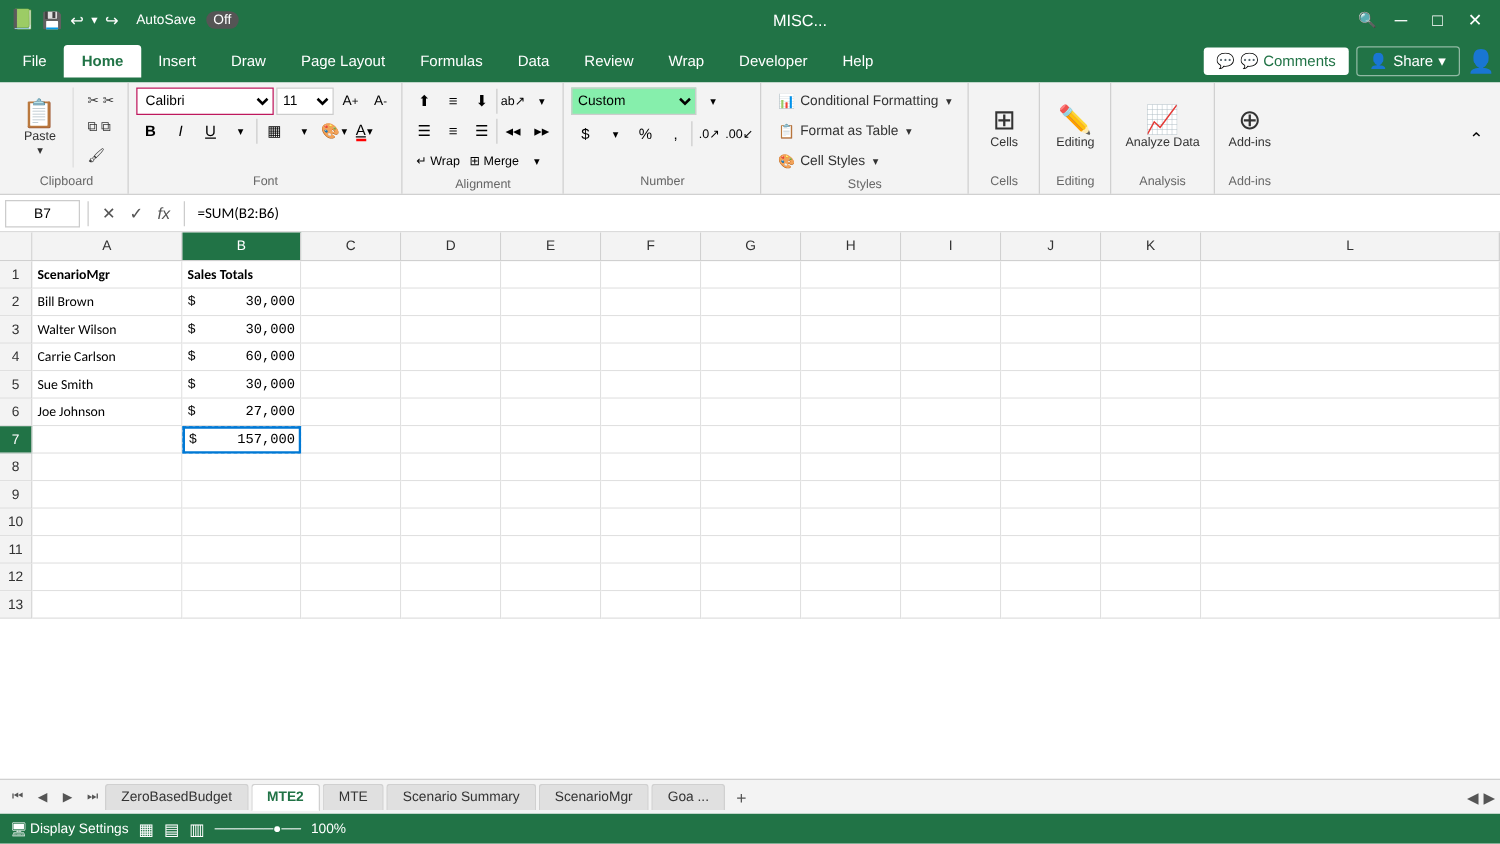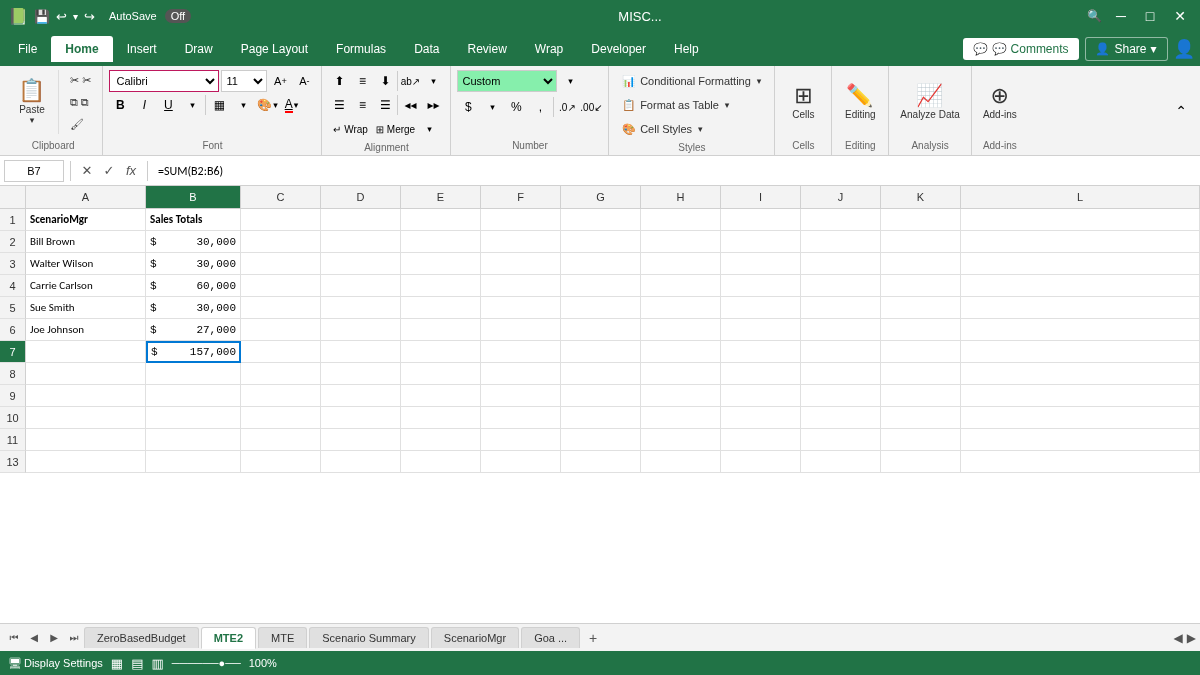--- a/index.html
+++ b/index.html
@@ -610,20 +610,35 @@
       <div class="cell col-other"></div>
       <div class="cell col-other"></div>
       <div class="cell col-other"></div>
       <div class="cell col-other"></div>
       <div class="cell col-other"></div>
       <div class="cell col-other"></div>
       <div class="cell col-other"></div>
       <div class="cell" style="flex:1;"></div>
     </div>
     <div class="grid-row">
+      <div class="row-num">12</div>
+      <div class="cell col-a"></div>
+      <div class="cell col-b"></div>
+      <div class="cell col-other"></div>
+      <div class="cell col-other"></div>
+      <div class="cell col-other"></div>
+      <div class="cell col-other"></div>
+      <div class="cell col-other"></div>
+      <div class="cell col-other"></div>
+      <div class="cell col-other"></div>
+      <div class="cell col-other"></div>
+      <div class="cell col-other"></div>
+      <div class="cell" style="flex:1;"></div>
+    </div>
+    <div class="grid-row">
       <div class="row-num">13</div>
       <div class="cell col-a"></div>
       <div class="cell col-b"></div>
       <div class="cell col-other"></div>
       <div class="cell col-other"></div>
       <div class="cell col-other"></div>
       <div class="cell col-other"></div>
       <div class="cell col-other"></div>
       <div class="cell col-other"></div>
       <div class="cell col-other"></div>

